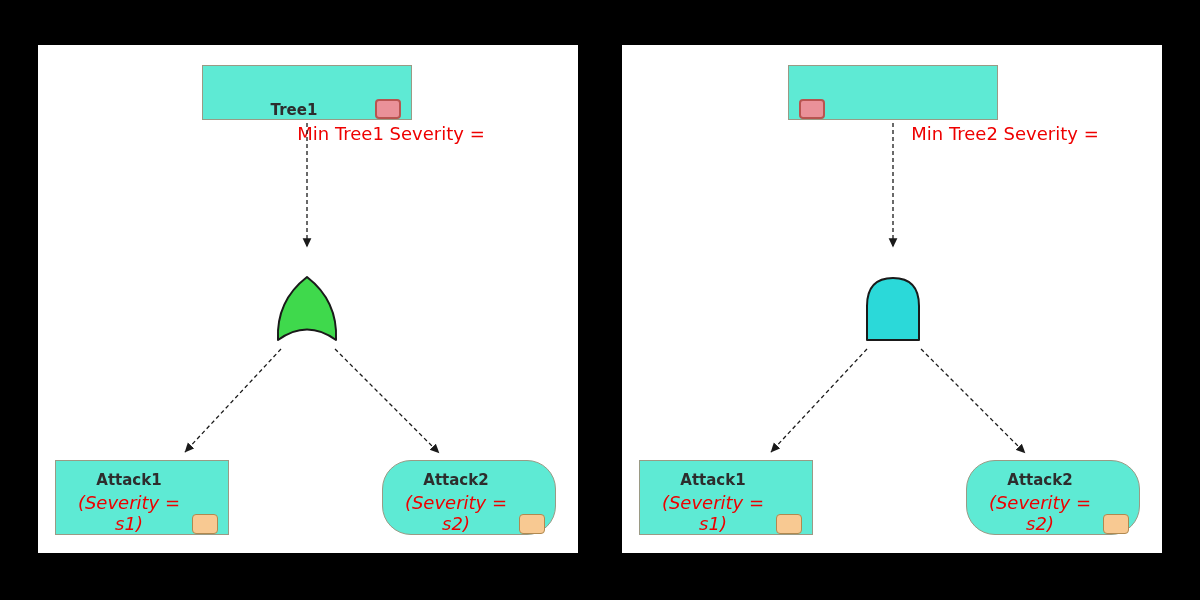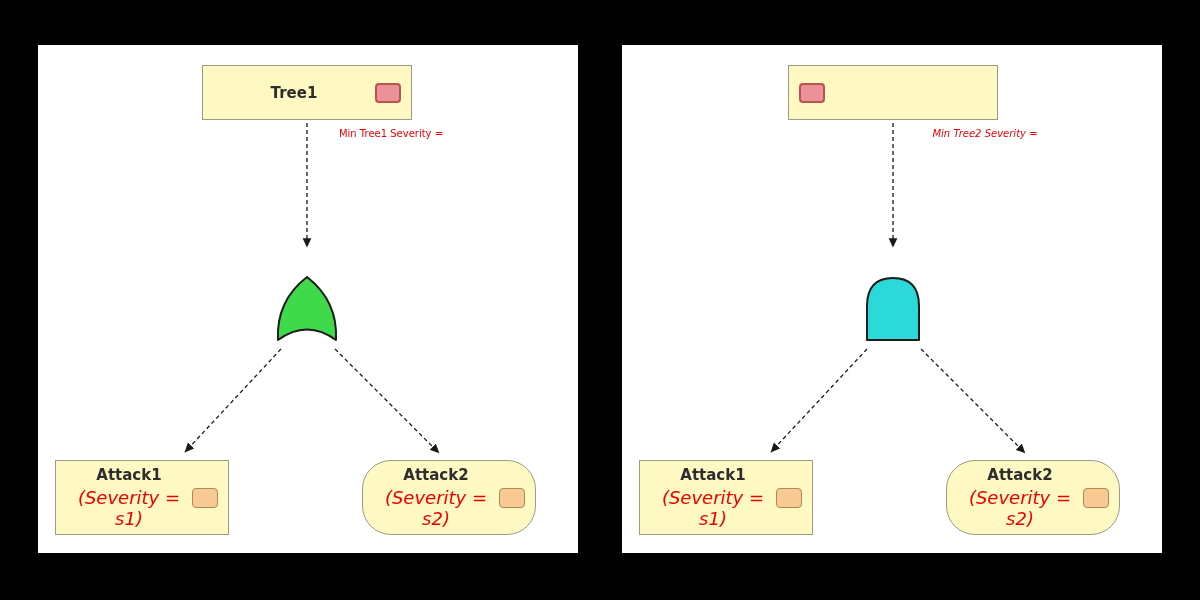--- a/index.html
+++ b/index.html
@@ -10,46 +10,46 @@
     overflow:hidden;
   }
   .panel {
     position:absolute; top:45px; width:540px; height:508px;
     background:#ffffff;
   }
   .panel-left  { left:38px; }
   .panel-right { left:622px; }
 
   .node {
-    position:absolute; background:#fef9c3; border:1px solid #9a9a85;
-    display:flex; align-items:center; box-sizing:border-box; padding:0 10px;
+    position:absolute; background:#5eead4; border:1px solid #9a9a85;
+    display:flex; align-items:flex-end; box-sizing:border-box; padding:0 10px;
   }
   .root-node { left:164px; top:20px; width:210px; height:55px; }
   .panel-right .root-node { left:166px; }
   .node-title { font-weight:bold; font-size:15px; color:#2d2d2d; }
   .root-node .node-title { flex:1; text-align:center; }
 
   .marker-icon {
     width:26px; height:20px; border-radius:4px;
     box-sizing:border-box; flex:0 0 auto;
   }
   .tree-icon   { background:#ea9199; border:2px solid #b85450; }
   .attack-icon { background:#f8c992; border:1px solid #b08950; }
 
   .attack-node { top:415px; width:174px; height:75px; }
   .attack-node .node-body { flex:1; text-align:center; }
   .attack-1 { left:17px; }
-  .attack-2 { left:324px;border-radius:29px; }
+  .attack-2 { left:344px;border-radius:29px; }
   .severity { color:#ee0000; font-style:italic; font-size:18px; margin-top:3px; }
 
   .edge-label {
     position:absolute; top:79px; left:248px; width:210px;
-    text-align:center; color:#ee0000; font-size:10px; line-height:20px;
+    text-align:center; color:#ee0000; font-size:18px; line-height:20px;
   }
-  .panel-right .edge-label { left:258px;font-style:italic; }
+  .panel-right .edge-label { left:278px; }
 
   svg.overlay { position:absolute; left:0; top:0; pointer-events:none; }
   .dashed { stroke:#1a1a1a; stroke-width:1.3; stroke-dasharray:4 3; fill:none; }
   .gate { pointer-events:auto; stroke:#1a1a1a; stroke-width:2; stroke-linejoin:round; }
 </style>
 </head>
 <body>
 
 <div class="panel panel-left">
 

